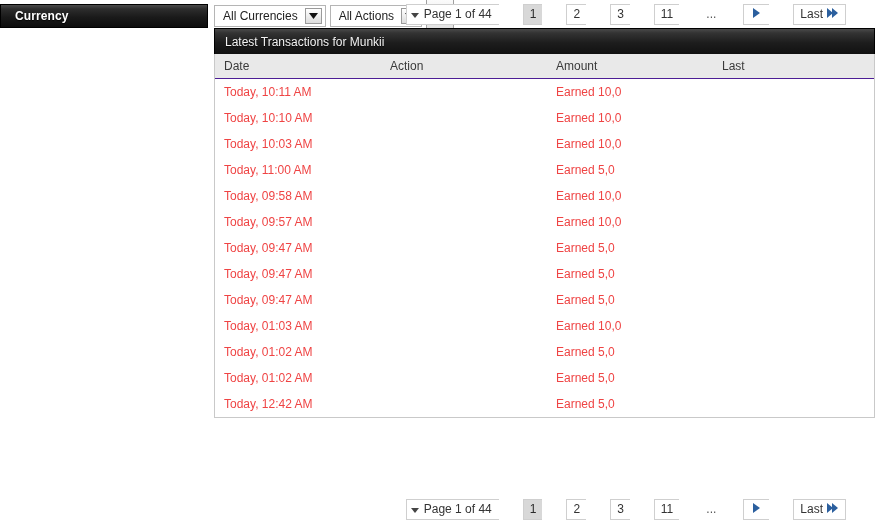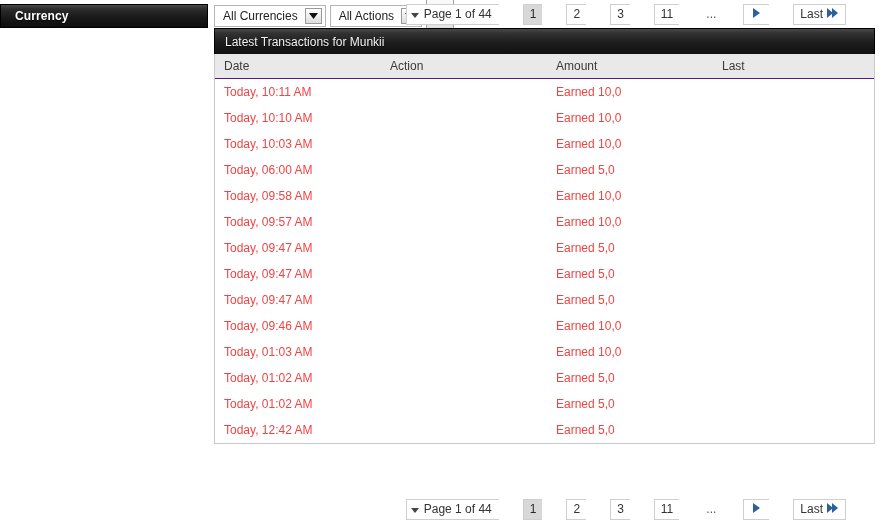--- a/index.html
+++ b/index.html
@@ -292,21 +292,21 @@
             <td>Earned 10,0</td>
             <td></td>
           </tr>
           <tr>
             <td>Today, 10:03 AM</td>
             <td></td>
             <td>Earned 10,0</td>
             <td></td>
           </tr>
           <tr>
-            <td>Today, 06:00 AM</td>
+            <td>Today, 11:00 AM</td>
             <td></td>
             <td>Earned 5,0</td>
             <td></td>
           </tr>
           <tr>
             <td>Today, 09:58 AM</td>
             <td></td>
             <td>Earned 10,0</td>
             <td></td>
           </tr>
@@ -325,26 +325,20 @@
           <tr>
             <td>Today, 09:47 AM</td>
             <td></td>
             <td>Earned 5,0</td>
             <td></td>
           </tr>
           <tr>
             <td>Today, 09:47 AM</td>
             <td></td>
             <td>Earned 5,0</td>
-            <td></td>
-          </tr>
-          <tr>
-            <td>Today, 09:46 AM</td>
-            <td></td>
-            <td>Earned 10,0</td>
             <td></td>
           </tr>
           <tr>
             <td>Today, 01:03 AM</td>
             <td></td>
             <td>Earned 10,0</td>
             <td></td>
           </tr>
           <tr>
             <td>Today, 01:02 AM</td>

